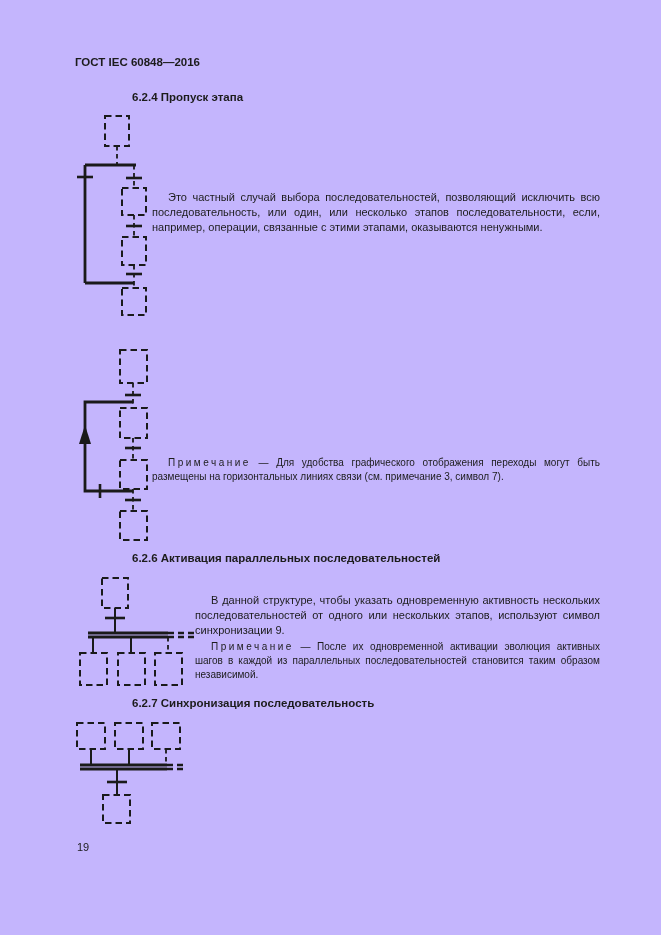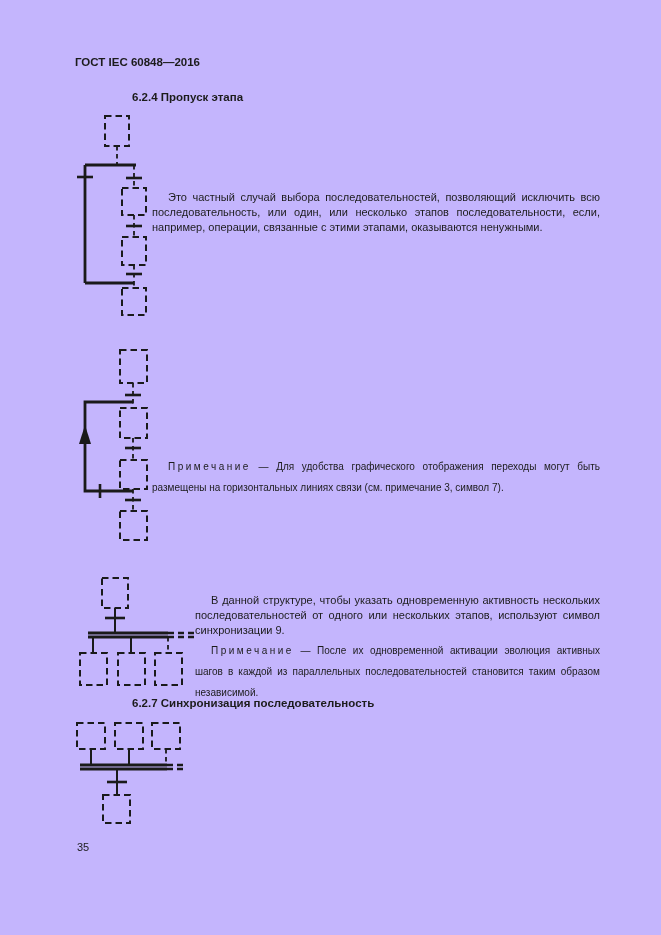--- a/index.html
+++ b/index.html
@@ -33,21 +33,21 @@
   .body-text {
     position: absolute;
     font-size: 11px;
     line-height: 15px;
     text-align: justify;
     text-indent: 16px;
   }
   .note-text {
     position: absolute;
     font-size: 10px;
-    line-height: 21px;
+    line-height: 14px;
     text-align: justify;
     text-indent: 16px;
   }
   .note-label { letter-spacing: 2.5px; }
   .diagram { position: absolute; }
   .page-number {
     position: absolute;
     left: 77px; top: 841px;
     font-size: 11px;
   }
@@ -156,20 +156,21 @@
     <g>
         <rect class="step" x="50" y="166" width="27" height="29"></rect>
       </g>
   </svg>
 
   <div class="note-text" style="left:152px; top:456px; width:448px">
     <span class="note-label">Примечание</span>
     <span>— Для удобства графического отображения переходы могут быть размещены на горизонтальных линиях связи (см. примечание 3, символ 7).</span>
   </div>
 
+  <div class="sec-heading" style="top:552px">6.2.6 Активация параллельных последовательностей</div>
 
   <svg class="diagram" style="left:70px; top:575px" width="135" height="115" viewBox="0 0 135 115">
     <g>
         <rect class="step" x="32" y="3" width="26" height="30"></rect>
       </g>
     <g>
         <line class="solid" x1="45" y1="33" x2="45" y2="58"></line>
       </g>
     <g>
         <line class="tick" x1="35" y1="43" x2="55" y2="43"></line>
@@ -222,15 +223,15 @@
       </g>
     <g>
         <line class="tick" x1="37" y1="64" x2="57" y2="64"></line>
       </g>
     <g>
         <rect class="step" x="33" y="77" width="27" height="28"></rect>
       </g>
   </svg>
 
 
-  <div class="page-number">35</div>
+  <div class="page-number">19</div>
 
 </div>
 
 </body></html>

